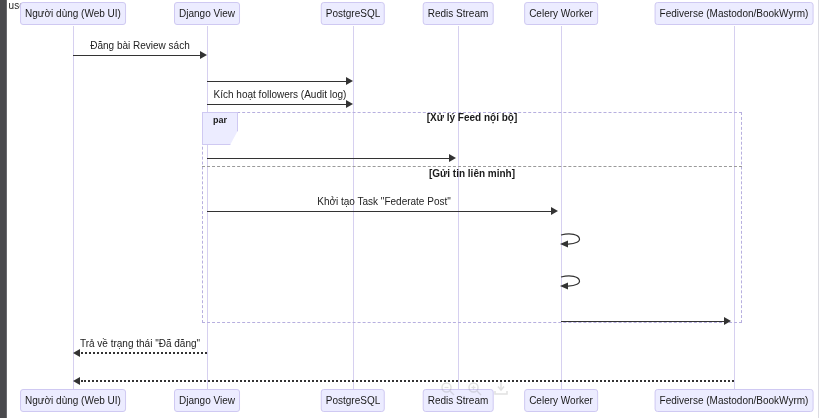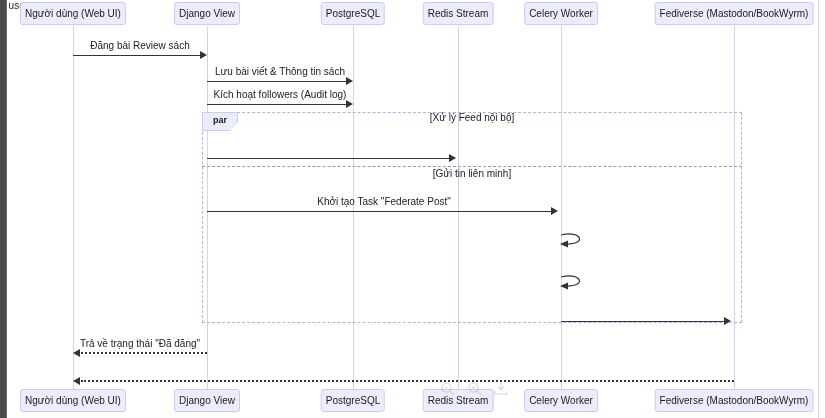--- a/index.html
+++ b/index.html
@@ -44,29 +44,29 @@
     position:absolute; width:0; height:0;
     border-top:4px solid transparent; border-bottom:4px solid transparent;
     border-right:7px solid #333;
   }
   
   .par-box {
     position:absolute; left:202px; top:112px; width:540px; height:211px;
     border:1px dashed #b7afdf;
   }
   .par-label {
-    position:absolute; left:202px; top:112px; width:36px; height:19px;
+    position:absolute; left:202px; top:112px; width:36px; height:33px;
     background:#ECECFF; border:1px solid #cfc9f2;
     clip-path:polygon(0 0, 100% 0, 100% 55%, 78% 100%, 0 100%);
     font-weight:bold; font-size:9px; line-height:14px; text-align:center;
     color:#1a1a1a;
   }
   .par-section-label {
     position:absolute; transform:translateX(-50%); white-space:nowrap;
-    font-weight:normal; color:#1a1a1a;
+    font-weight:bold; color:#1a1a1a;
   }
   .par-divider {
     position:absolute; left:202px; top:166px; width:540px; height:0;
     border-top:1px dashed #9a9a9a;
   }
   .self-loop { position:absolute; width:30px; height:18px; }
   
   .viewer-ctl { position:absolute; width:16px; height:16px; opacity:0.22; cursor:pointer; }
 </style>
 </head>
@@ -107,21 +107,20 @@
   <div class="actor" style="left:458px; top:389px">Redis Stream</div>
   <div class="actor" style="left:561px; top:389px">Celery Worker</div>
   <div class="actor" style="left:734px; top:389px">Fediverse (Mastodon/BookWyrm)</div>
 
   
   <div class="msg-label" style="left:140px; top:40px">Đăng bài Review sách</div>
   <div class="msg-line" style="left:73px; top:55px; width:128px"></div>
   <div class="arrow-r" style="left:200px; top:51px"></div>
 
   
-  <div class="msg-label" style="left:280px; top:66px">Lưu bài viết &amp; Thông tin sách</div>
   <div class="msg-line" style="left:207px; top:81px; width:140px"></div>
   <div class="arrow-r" style="left:346px; top:77px"></div>
 
   
   <div class="msg-label" style="left:280px; top:89px">Kích hoạt followers (Audit log)</div>
   <div class="msg-line" style="left:207px; top:104px; width:140px"></div>
   <div class="arrow-r" style="left:346px; top:100px"></div>
 
   
   <div class="msg-line" style="left:207px; top:158px; width:242px"></div>

